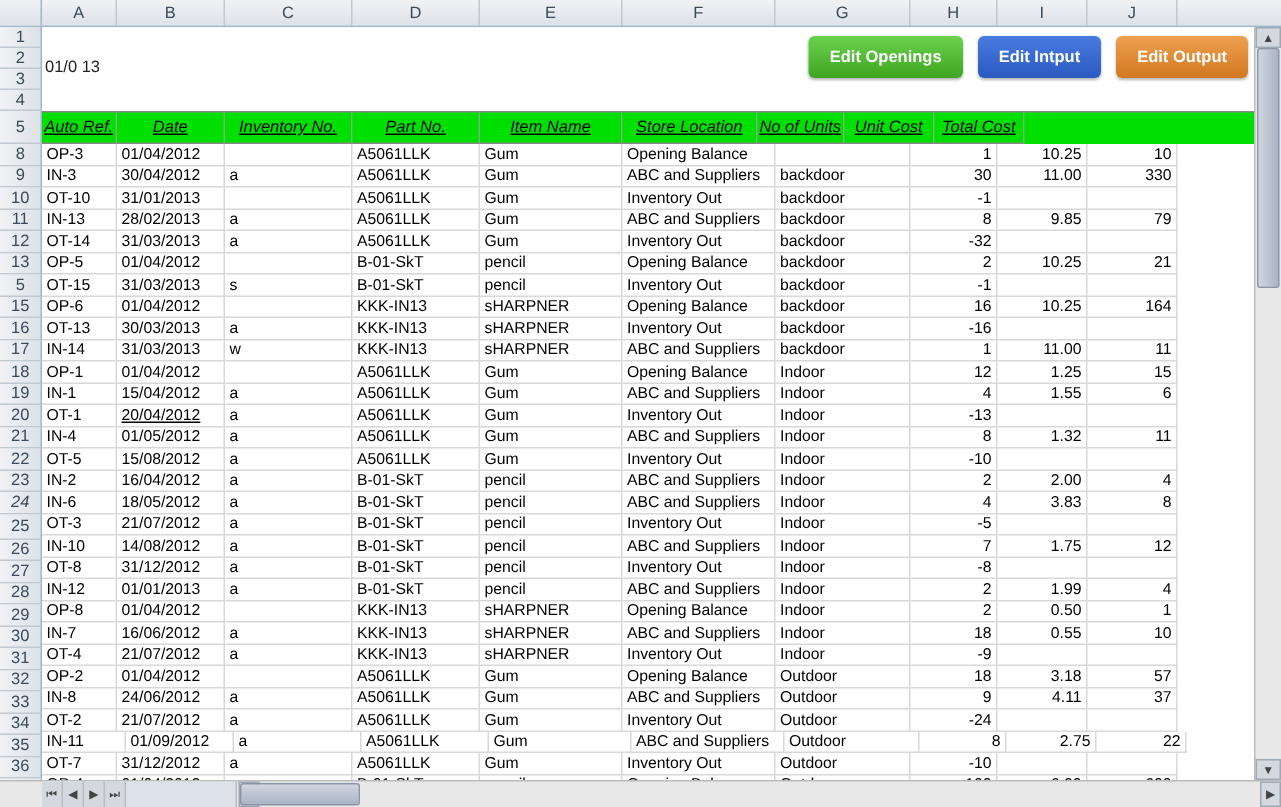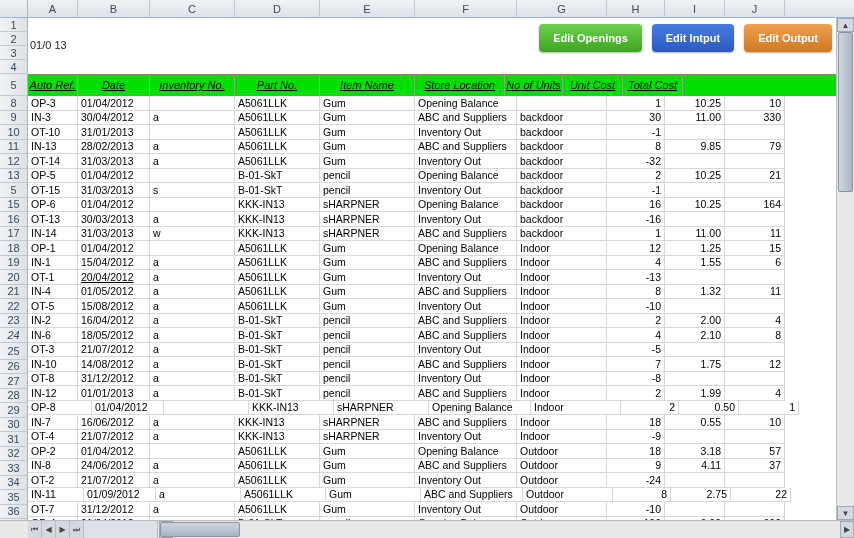--- a/index.html
+++ b/index.html
@@ -314,21 +314,21 @@
         </div>
         <div class="row">
           <div class="cell" style="width: 50px;">IN-6</div>
           <div class="cell" style="width: 72px;">18/05/2012</div>
           <div class="cell" style="width: 85px;">a</div>
           <div class="cell" style="width: 85px;">B-01-SkT</div>
           <div class="cell" style="width: 95px;">pencil</div>
           <div class="cell" style="width: 102px;">ABC and Suppliers</div>
           <div class="cell" style="width: 90px;">Indoor</div>
           <div class="cell r" style="width: 58px;">4</div>
-          <div class="cell r" style="width: 60px;">2.10</div>
+          <div class="cell r" style="width: 60px;">3.83</div>
           <div class="cell r" style="width: 60px;">8</div>
         </div>
         <div class="row">
           <div class="cell" style="width: 50px;">OT-3</div>
           <div class="cell" style="width: 72px;">21/07/2012</div>
           <div class="cell" style="width: 85px;">a</div>
           <div class="cell" style="width: 85px;">B-01-SkT</div>
           <div class="cell" style="width: 95px;">pencil</div>
           <div class="cell" style="width: 102px;">Inventory Out</div>
           <div class="cell" style="width: 90px;">Indoor</div>
@@ -366,21 +366,21 @@
           <div class="cell" style="width: 85px;">a</div>
           <div class="cell" style="width: 85px;">B-01-SkT</div>
           <div class="cell" style="width: 95px;">pencil</div>
           <div class="cell" style="width: 102px;">ABC and Suppliers</div>
           <div class="cell" style="width: 90px;">Indoor</div>
           <div class="cell r" style="width: 58px;">2</div>
           <div class="cell r" style="width: 60px;">1.99</div>
           <div class="cell r" style="width: 60px;">4</div>
         </div>
         <div class="row">
-          <div class="cell" style="width: 64px; text-align: right;">OP-8</div>
+          <div class="cell" style="width: 50px; text-align: right;">OP-8</div>
           <div class="cell" style="width: 72px;">01/04/2012</div>
           <div class="cell" style="width: 85px;"></div>
           <div class="cell" style="width: 85px;">KKK-IN13</div>
           <div class="cell" style="width: 95px;">sHARPNER</div>
           <div class="cell" style="width: 102px;">Opening Balance</div>
           <div class="cell" style="width: 90px;">Indoor</div>
           <div class="cell r" style="width: 58px;">2</div>
           <div class="cell r" style="width: 60px;">0.50</div>
           <div class="cell r" style="width: 60px;">1</div>
         </div>

